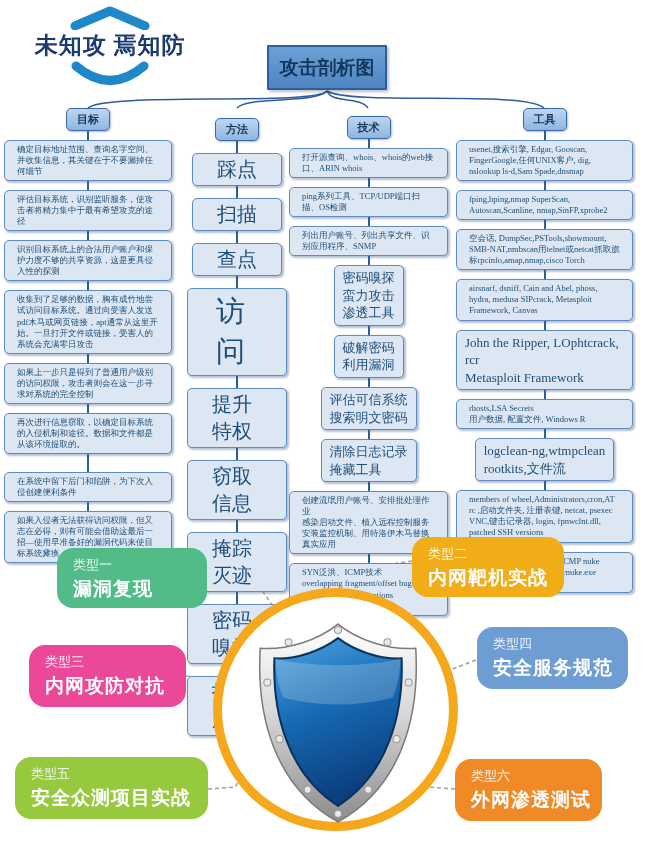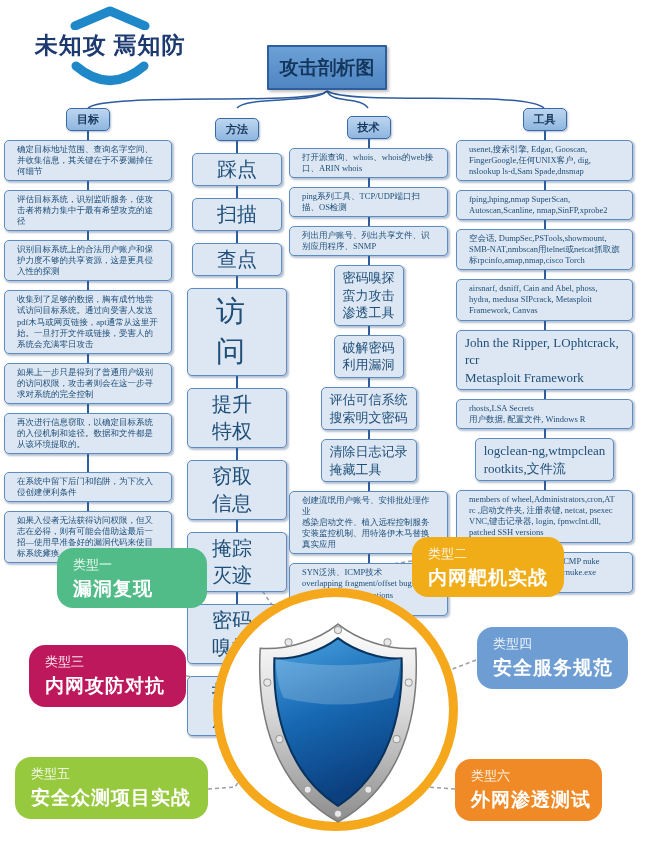--- a/index.html
+++ b/index.html
@@ -214,21 +214,21 @@
   </svg>
 
   <div class="type-card t1" style="background: rgb(82, 188, 137);">
     <div class="type-label">类型一</div>
     <div class="type-name">漏洞复现</div>
   </div>
   <div class="type-card t2" style="background: rgb(240, 173, 23);">
     <div class="type-label">类型二</div>
     <div class="type-name">内网靶机实战</div>
   </div>
-  <div class="type-card t3" style="background: #be185d;">
+  <div class="type-card t3" style="background: #ec4899;">
     <div class="type-label">类型三</div>
     <div class="type-name">内网攻防对抗</div>
   </div>
   <div class="type-card t4" style="background: rgb(109, 157, 211);">
     <div class="type-label">类型四</div>
     <div class="type-name">安全服务规范</div>
   </div>
   <div class="type-card t5" style="background: rgb(151, 201, 63);">
     <div class="type-label">类型五</div>
     <div class="type-name">安全众测项目实战</div>

